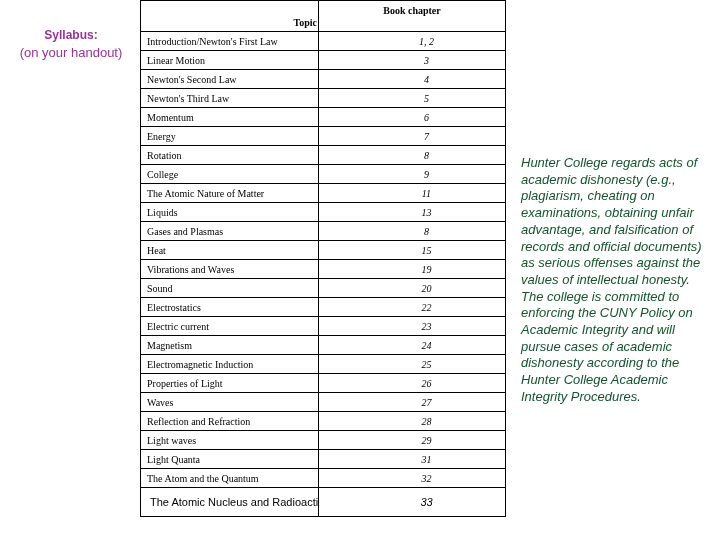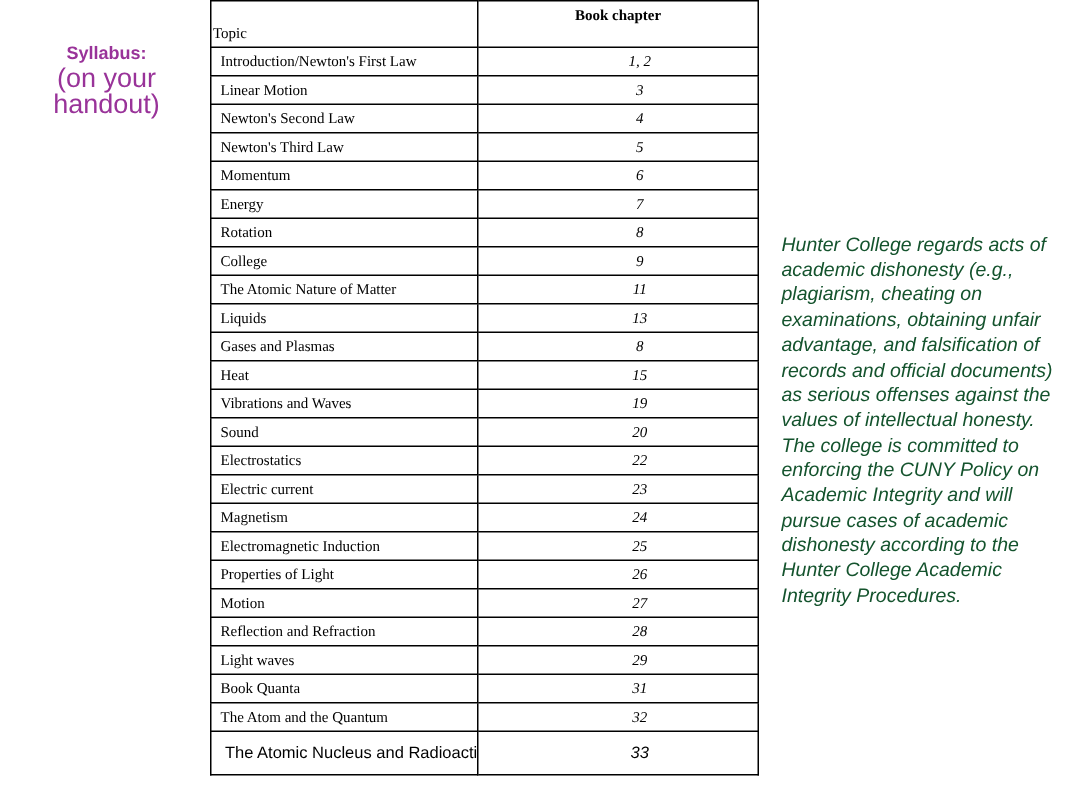--- a/index.html
+++ b/index.html
@@ -24,21 +24,21 @@
     width: 142px;
     text-align: center;
     color: #993399;
   }
   .syllabus-title {
     font-size: 12px;
     font-weight: bold;
     line-height: 18px;
   }
   .syllabus-subtitle {
-    font-size: 18px;
+    font-size: 13px;
     line-height: 17px;
   }
 
   
   table.syllabus-table {
     position: absolute;
     top: 0;
     left: 140px;
     width: 365px;
     border-collapse: collapse;
@@ -50,22 +50,22 @@
   .syllabus-table col.topic-col { width: 178px; }
   .syllabus-table col.chapter-col { width: 187px; }
   .syllabus-table th,
   .syllabus-table td {
     border: 1px solid #000000;
     overflow: hidden;
     white-space: nowrap;
   }
   .syllabus-table thead tr { height: 31px; }
   .topic-header {
-    font-weight: normal;
-    text-align: left;
+    font-weight: bold;
+    text-align: right;
     vertical-align: bottom;
     padding-bottom: 3px;
   }
   .chapter-header {
     font-weight: bold;
     text-align: center;
     vertical-align: top;
     padding-top: 4px;
   }
   .syllabus-table tbody tr { height: 19px; }
@@ -192,33 +192,33 @@
   </tr>
         <tr class="row">
     <td class="topic-cell">Electromagnetic Induction</td>
     <td class="chapter-cell">25</td>
   </tr>
         <tr class="row">
     <td class="topic-cell">Properties of Light</td>
     <td class="chapter-cell">26</td>
   </tr>
         <tr class="row">
-    <td class="topic-cell">Motion</td>
+    <td class="topic-cell">Waves</td>
     <td class="chapter-cell">27</td>
   </tr>
         <tr class="row">
     <td class="topic-cell">Reflection and Refraction</td>
     <td class="chapter-cell">28</td>
   </tr>
         <tr class="row">
     <td class="topic-cell">Light waves</td>
     <td class="chapter-cell">29</td>
   </tr>
         <tr class="row">
-    <td class="topic-cell">Book Quanta</td>
+    <td class="topic-cell">Light Quanta</td>
     <td class="chapter-cell">31</td>
   </tr>
         <tr class="row">
     <td class="topic-cell">The Atom and the Quantum</td>
     <td class="chapter-cell">32</td>
   </tr>
         <tr class="row last-row">
     <td class="topic-cell">The Atomic Nucleus and Radioactivity</td>
     <td class="chapter-cell">33</td>
   </tr>

